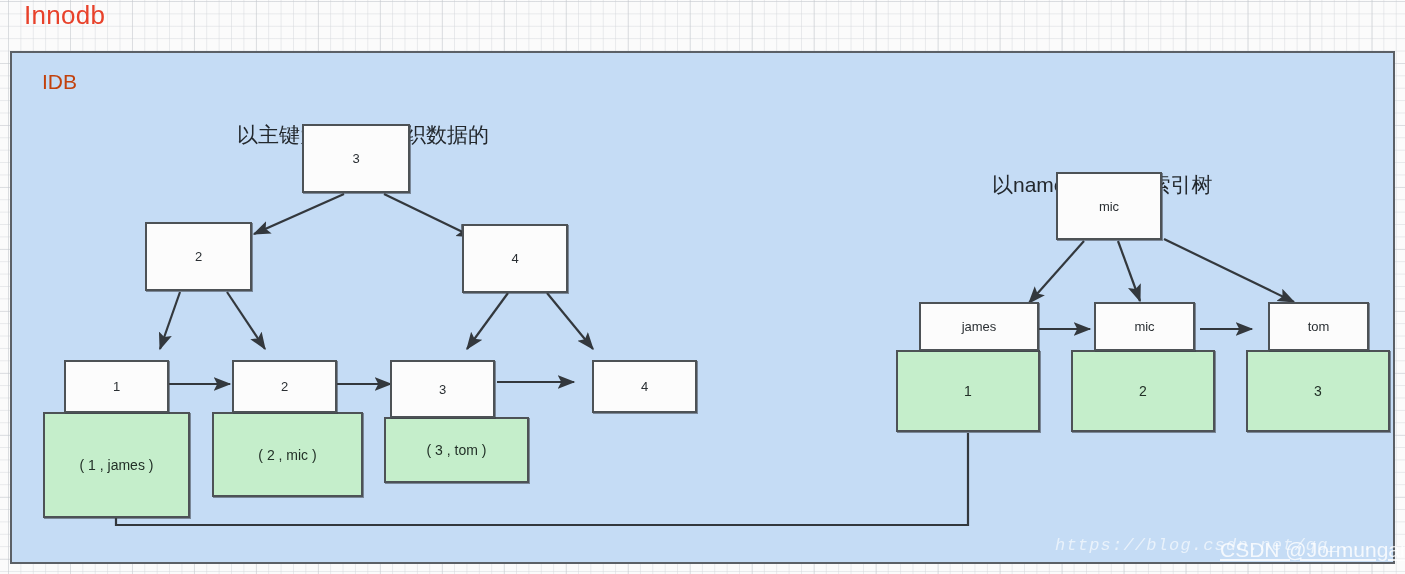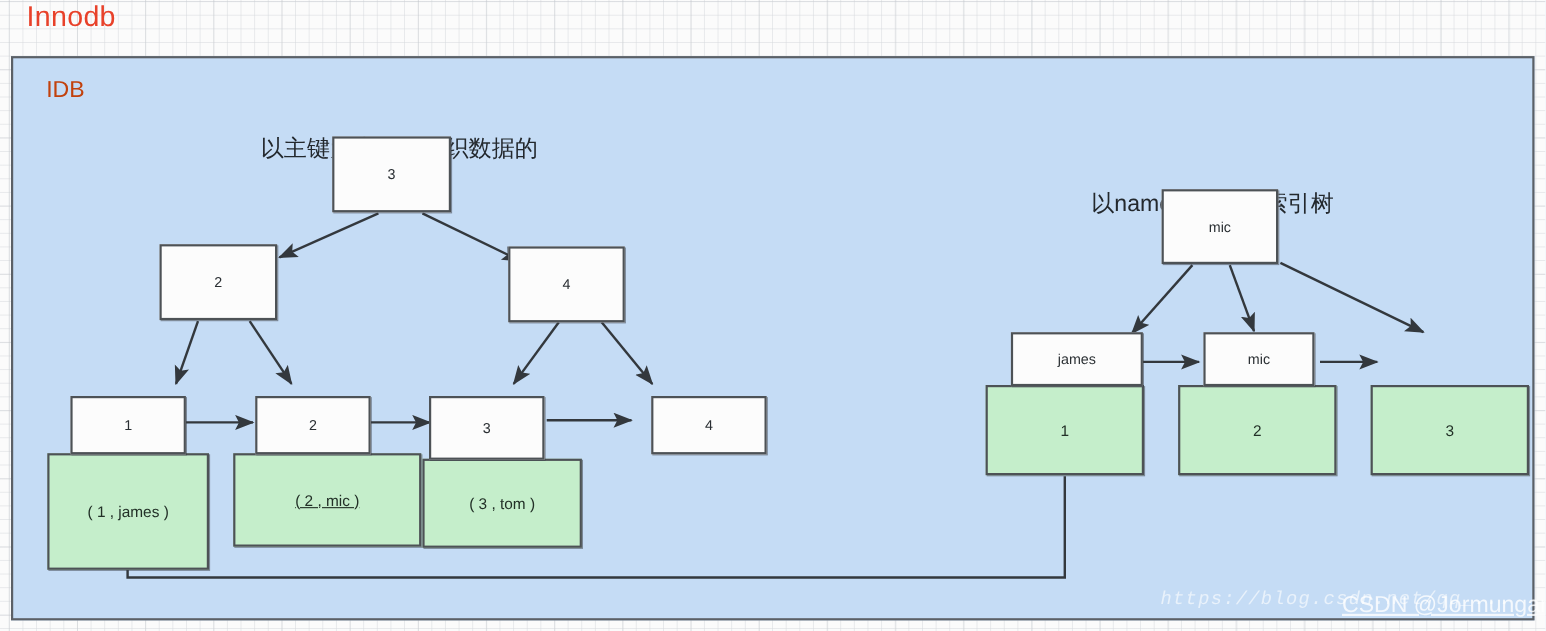--- a/index.html
+++ b/index.html
@@ -191,28 +191,28 @@
       <span>4</span>
     </div>
 
     <div class="leaf-data" style="left:31px; top:359px; width:147px; height:106px;">
       <span>( 1 , james )</span>
     </div>
     <div class="node" style="left:52px; top:307px; width:105px; height:53px;">
       <span>1</span>
     </div>
 
-    <div class="leaf-data" style="left:200px; top:359px; width:171px; height:85px;text-decoration:underline;">
+    <div class="leaf-data" style="left:200px; top:359px; width:151px; height:85px;">
       <span>( 2 , mic )</span>
     </div>
     <div class="node" style="left:220px; top:307px; width:105px; height:53px;">
       <span>2</span>
     </div>
 
-    <div class="leaf-data" style="left:372px; top:364px; width:145px; height:81px;">
+    <div class="leaf-data" style="left:372px; top:364px; width:145px; height:66px;">
       <span>( 3 , tom )</span>
     </div>
     <div class="node" style="left:378px; top:307px; width:105px; height:58px;">
       <span>3</span>
     </div>
 
     <div class="node" style="left:580px; top:307px; width:105px; height:53px;">
       <span>4</span>
     </div>
 
@@ -230,19 +230,22 @@
     <div class="leaf-data" style="left:1059px; top:297px; width:144px; height:82px;">
       <span>2</span>
     </div>
     <div class="node" style="left:1082px; top:249px; width:101px; height:49px;">
       <span>mic</span>
     </div>
 
     <div class="leaf-data" style="left:1234px; top:297px; width:144px; height:82px;">
       <span>3</span>
     </div>
+    <div class="node" style="left:1256px; top:249px; width:101px; height:49px;">
+      <span>tom</span>
+    </div>
 
   </div>
 
   <div class="wm wm-url">https://blog.csdn.net/qq_...</div>
   <div class="wm wm-tag">CSDN @Jormungand</div>
 
 </div>
 
 </body></html>

